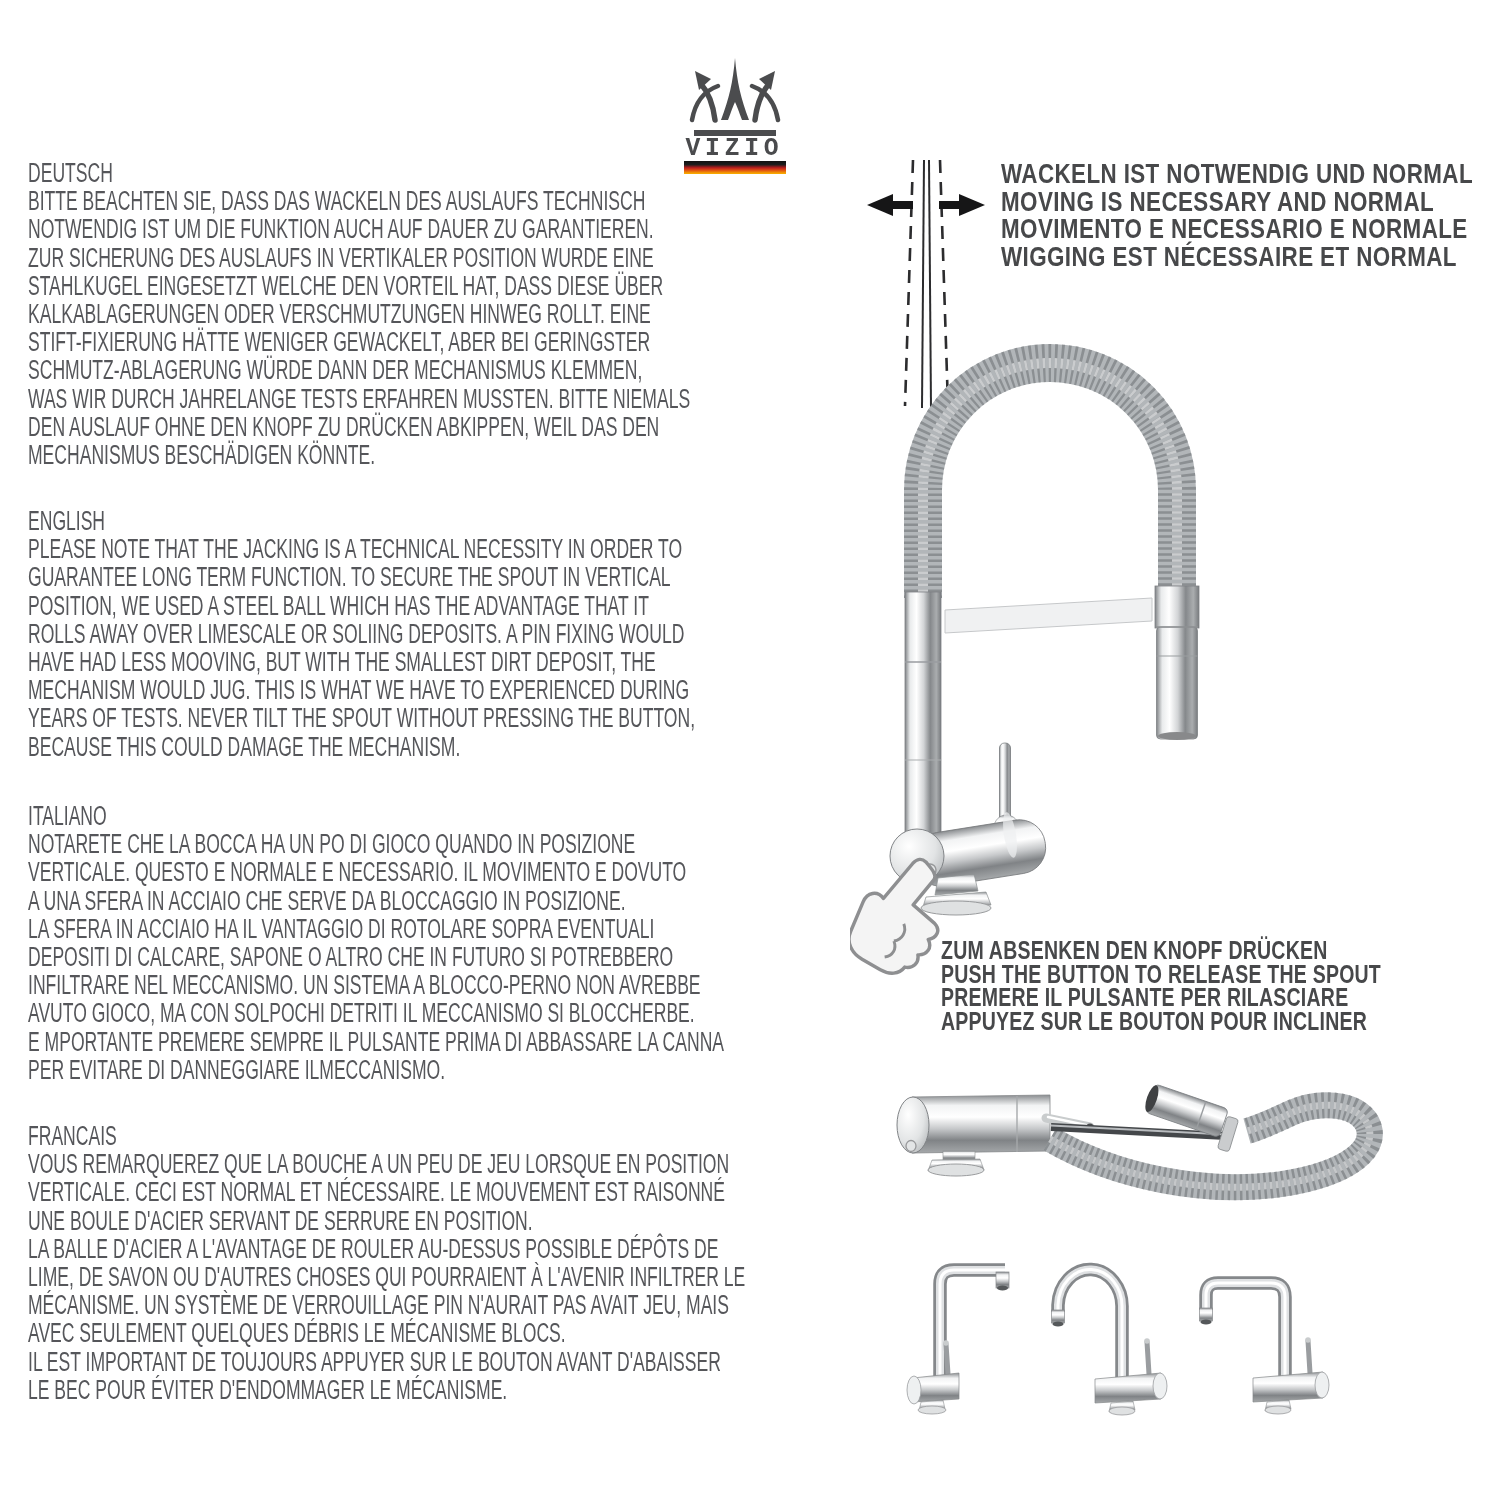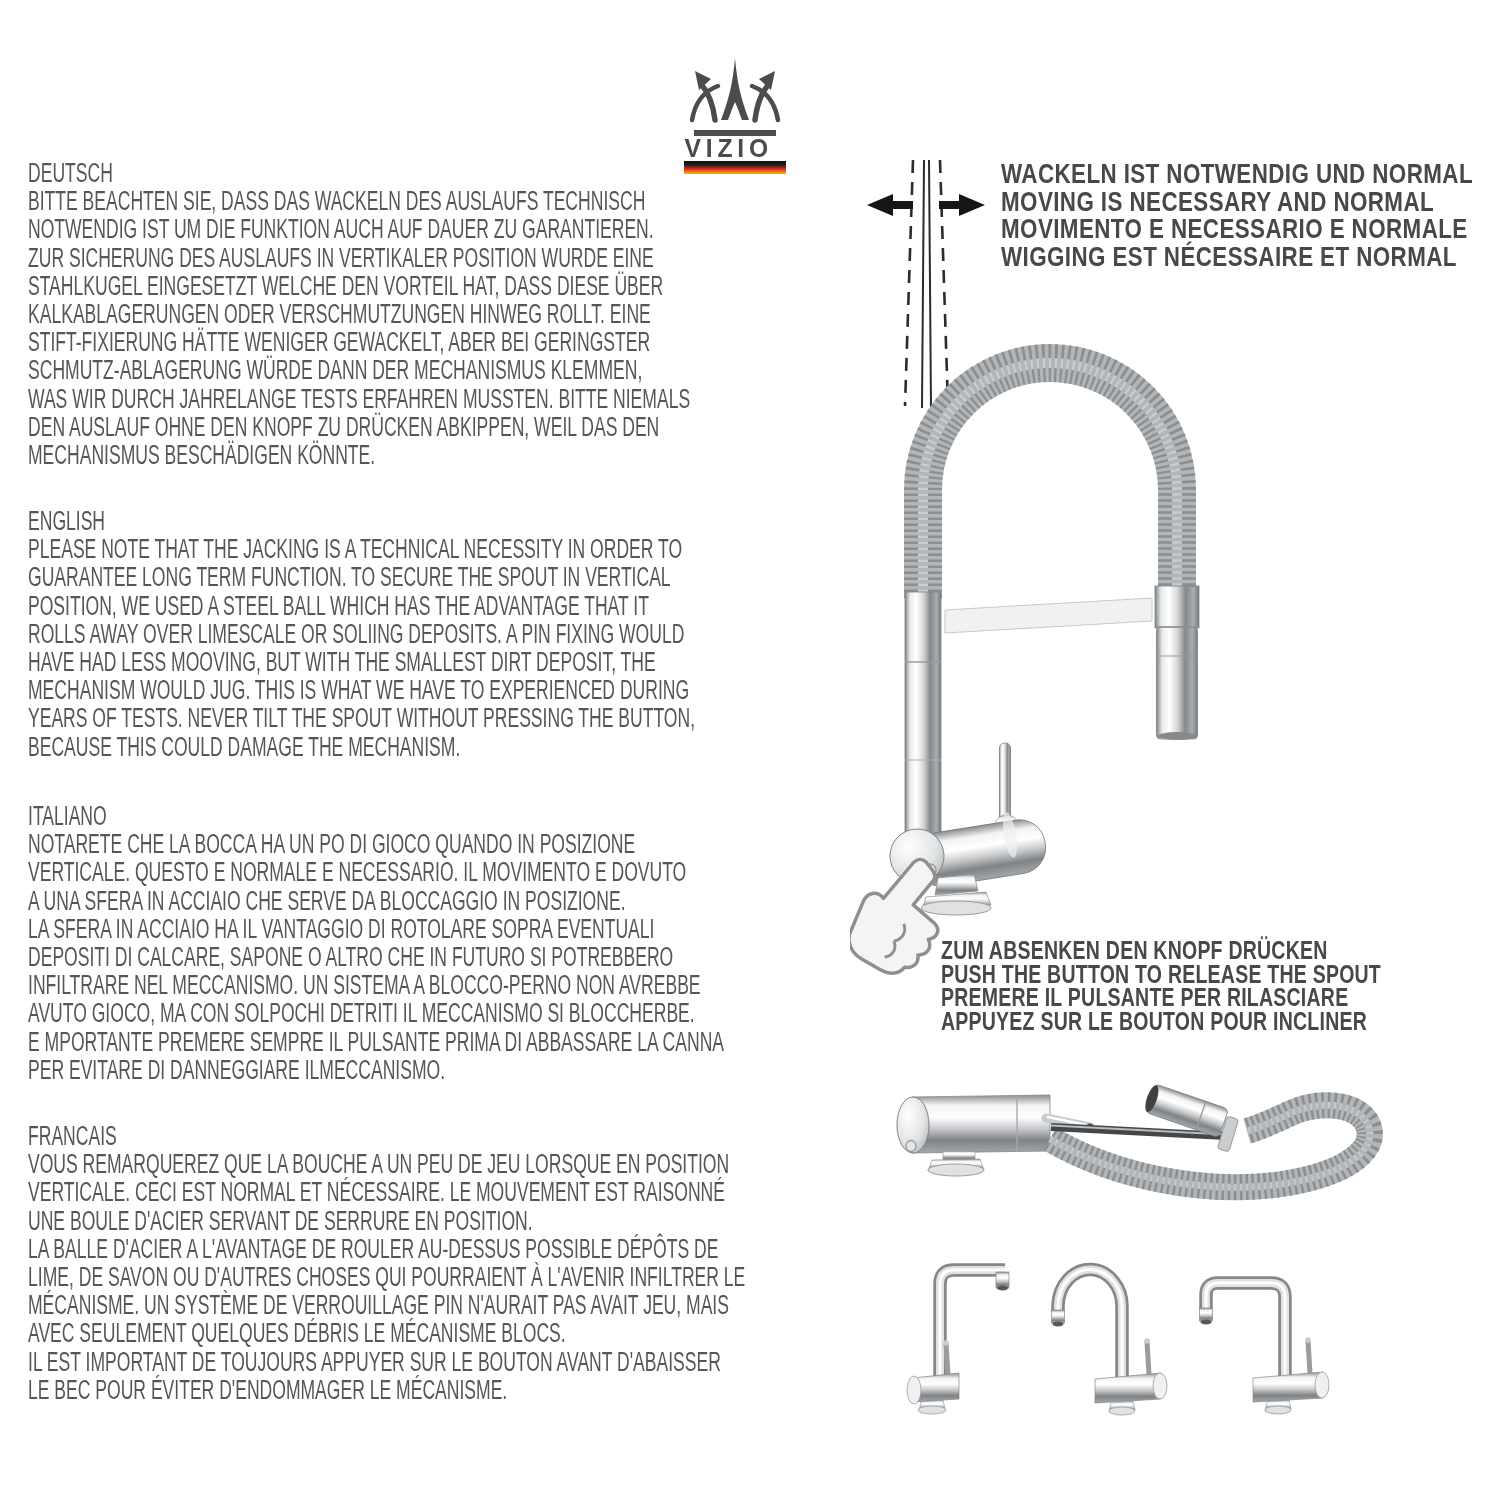--- a/index.html
+++ b/index.html
@@ -11,21 +11,21 @@
   .lang{font-size:27px;line-height:28.2px;color:#55565a;white-space:nowrap;
         transform:scaleX(0.65);transform-origin:left top;letter-spacing:0;}
   .lang div{height:28.2px;}
 
   
   .note{font-weight:bold;color:#47484a;white-space:nowrap;transform-origin:left top;}
   .note-wiggle{font-size:28px;line-height:27.5px;transform:scaleX(0.80);letter-spacing:.5px;}
   .note-push{font-size:25px;line-height:23.6px;transform:scaleX(0.78);letter-spacing:.3px;}
 
   
-  .logo{width:102px;text-align:left;}
+  .logo{width:102px;text-align:right;font-family:Liberation Mono, monospace;}
   .logo-bar{width:82px;height:6px;background:#4b4c4e;margin:2px auto 0;}
   .logo-word{font-size:26px;font-weight:bold;letter-spacing:5px;color:#4a4b4d;
              transform:scaleX(.95);transform-origin:center;margin:0 0 1px -2px;line-height:24px;}
   .logo-flag{width:102px;height:13px;
              background:linear-gradient(180deg,#111 0%,#1d1d1d 28%,#b91d1d 52%,#e05313 72%,#f7a600 94%);}
   svg{display:block;}
 </style>
 </head>
 <body>
 

